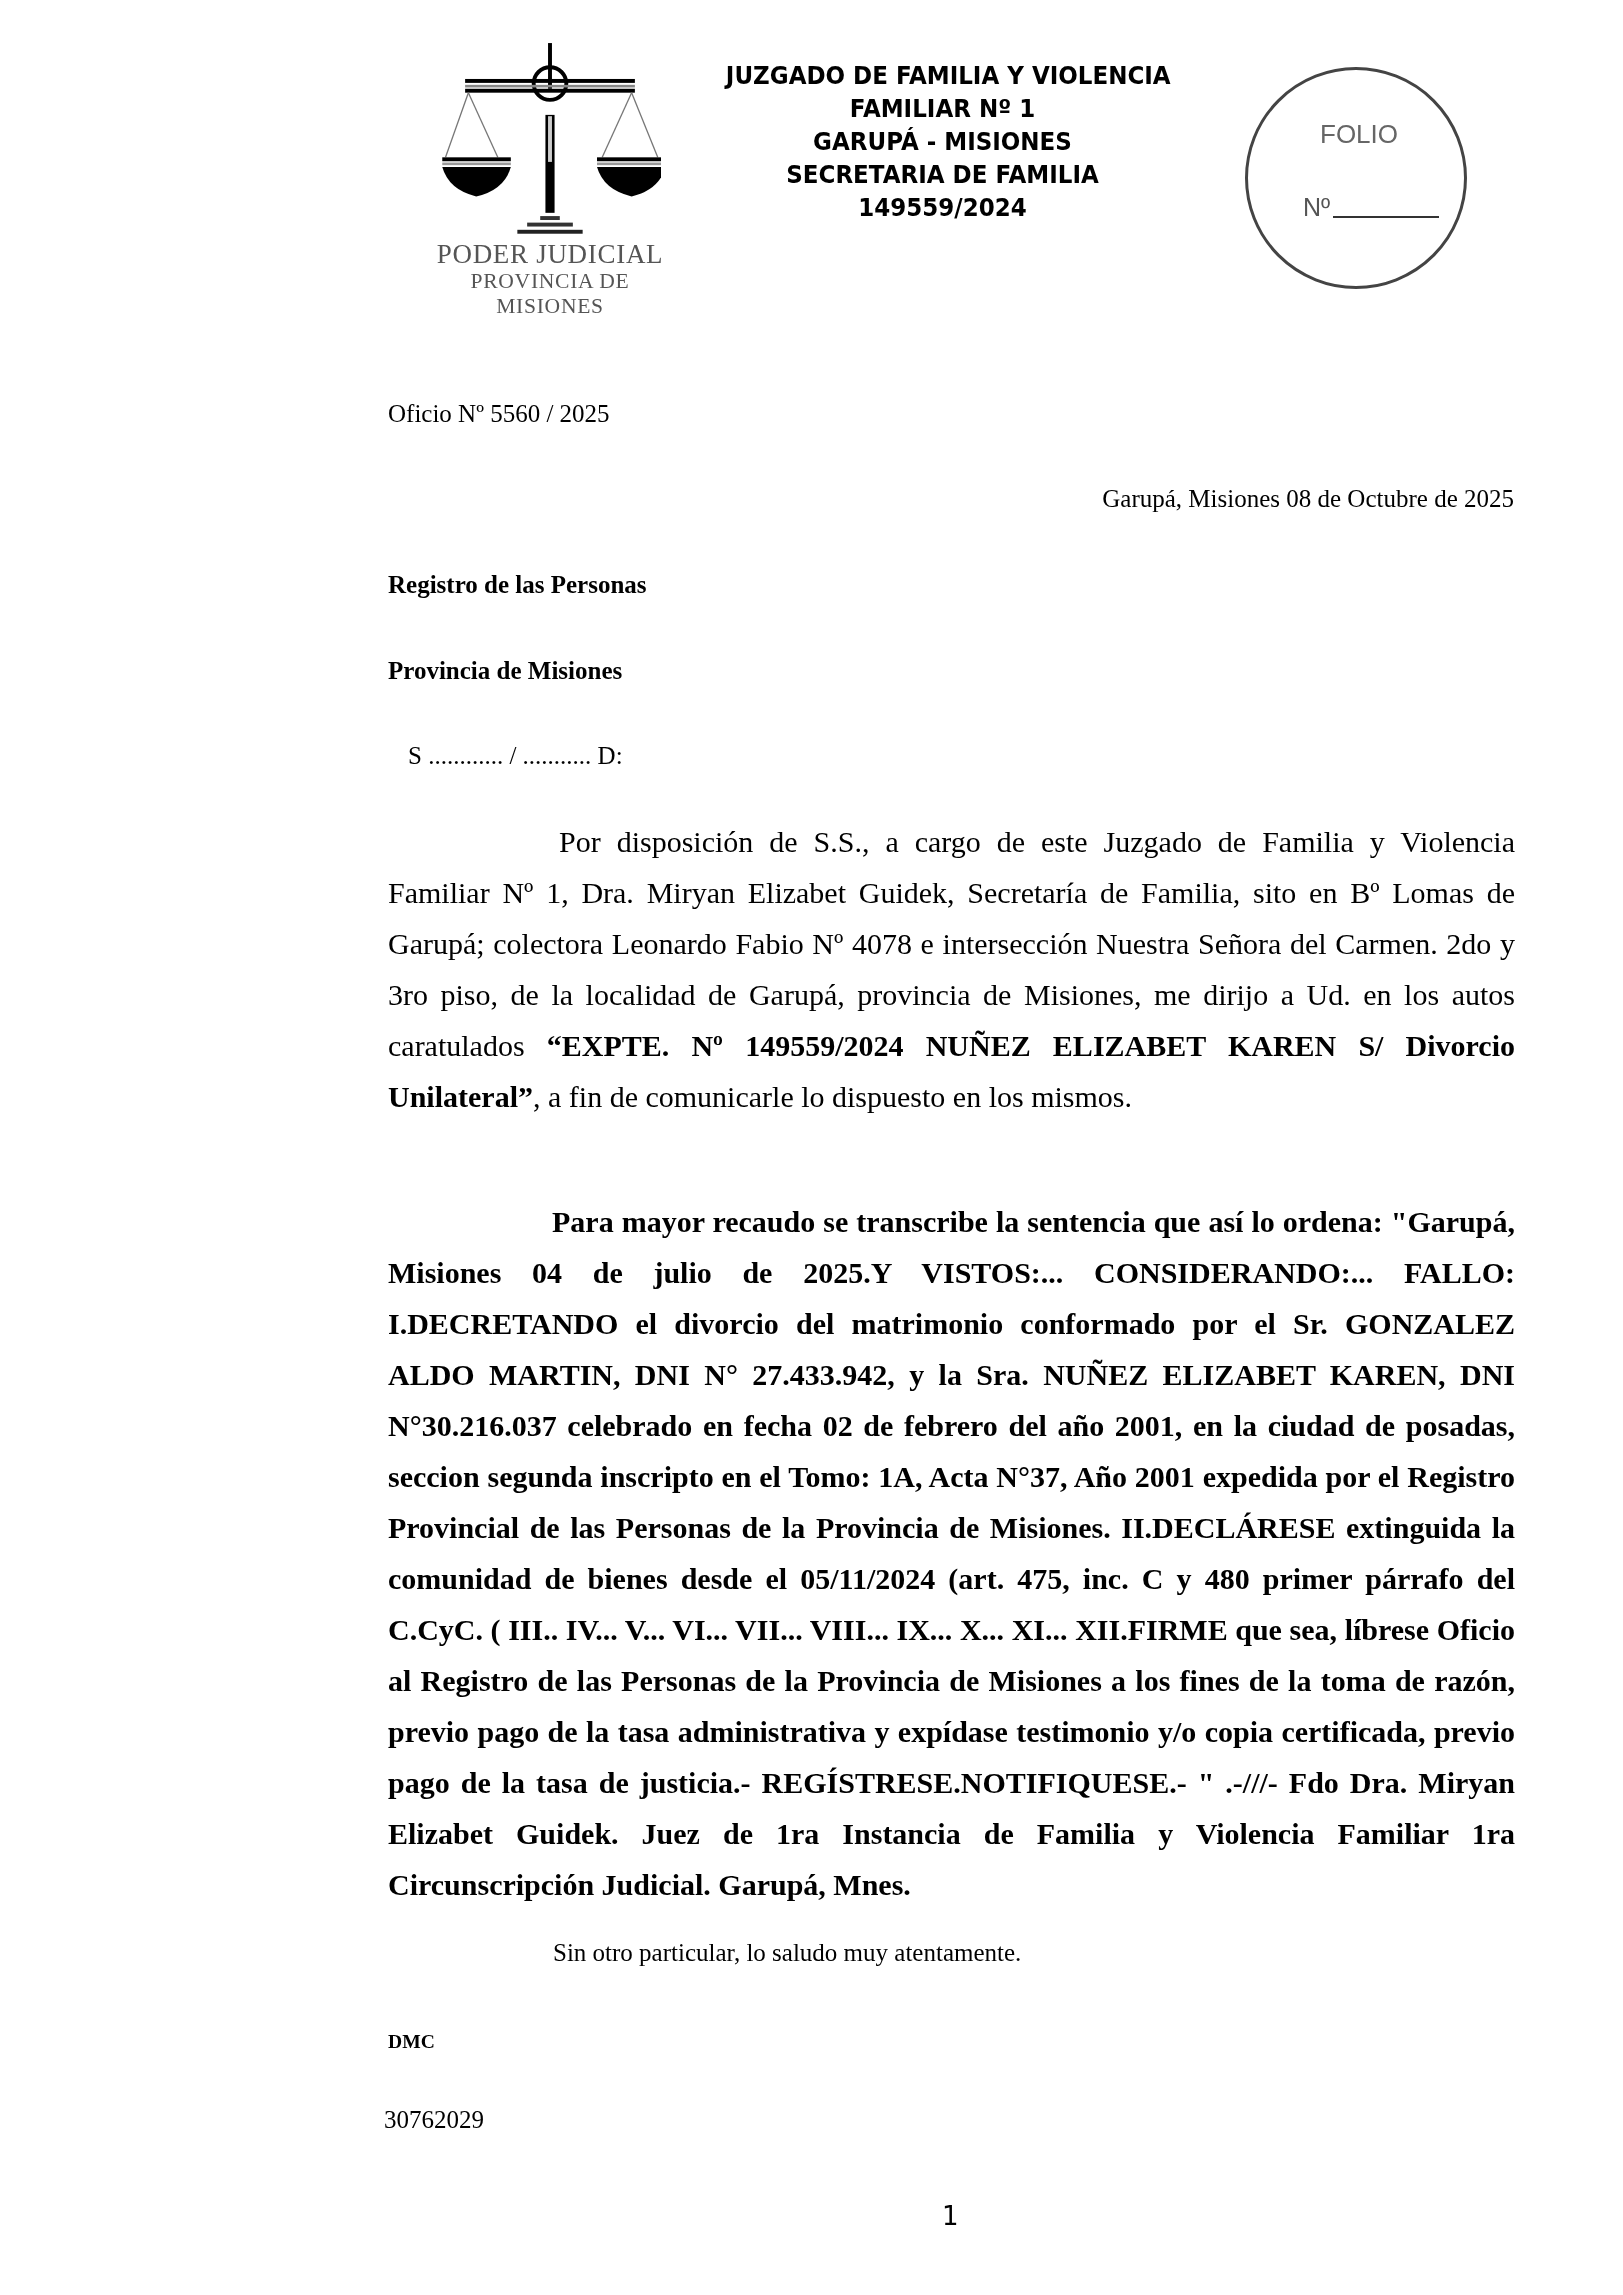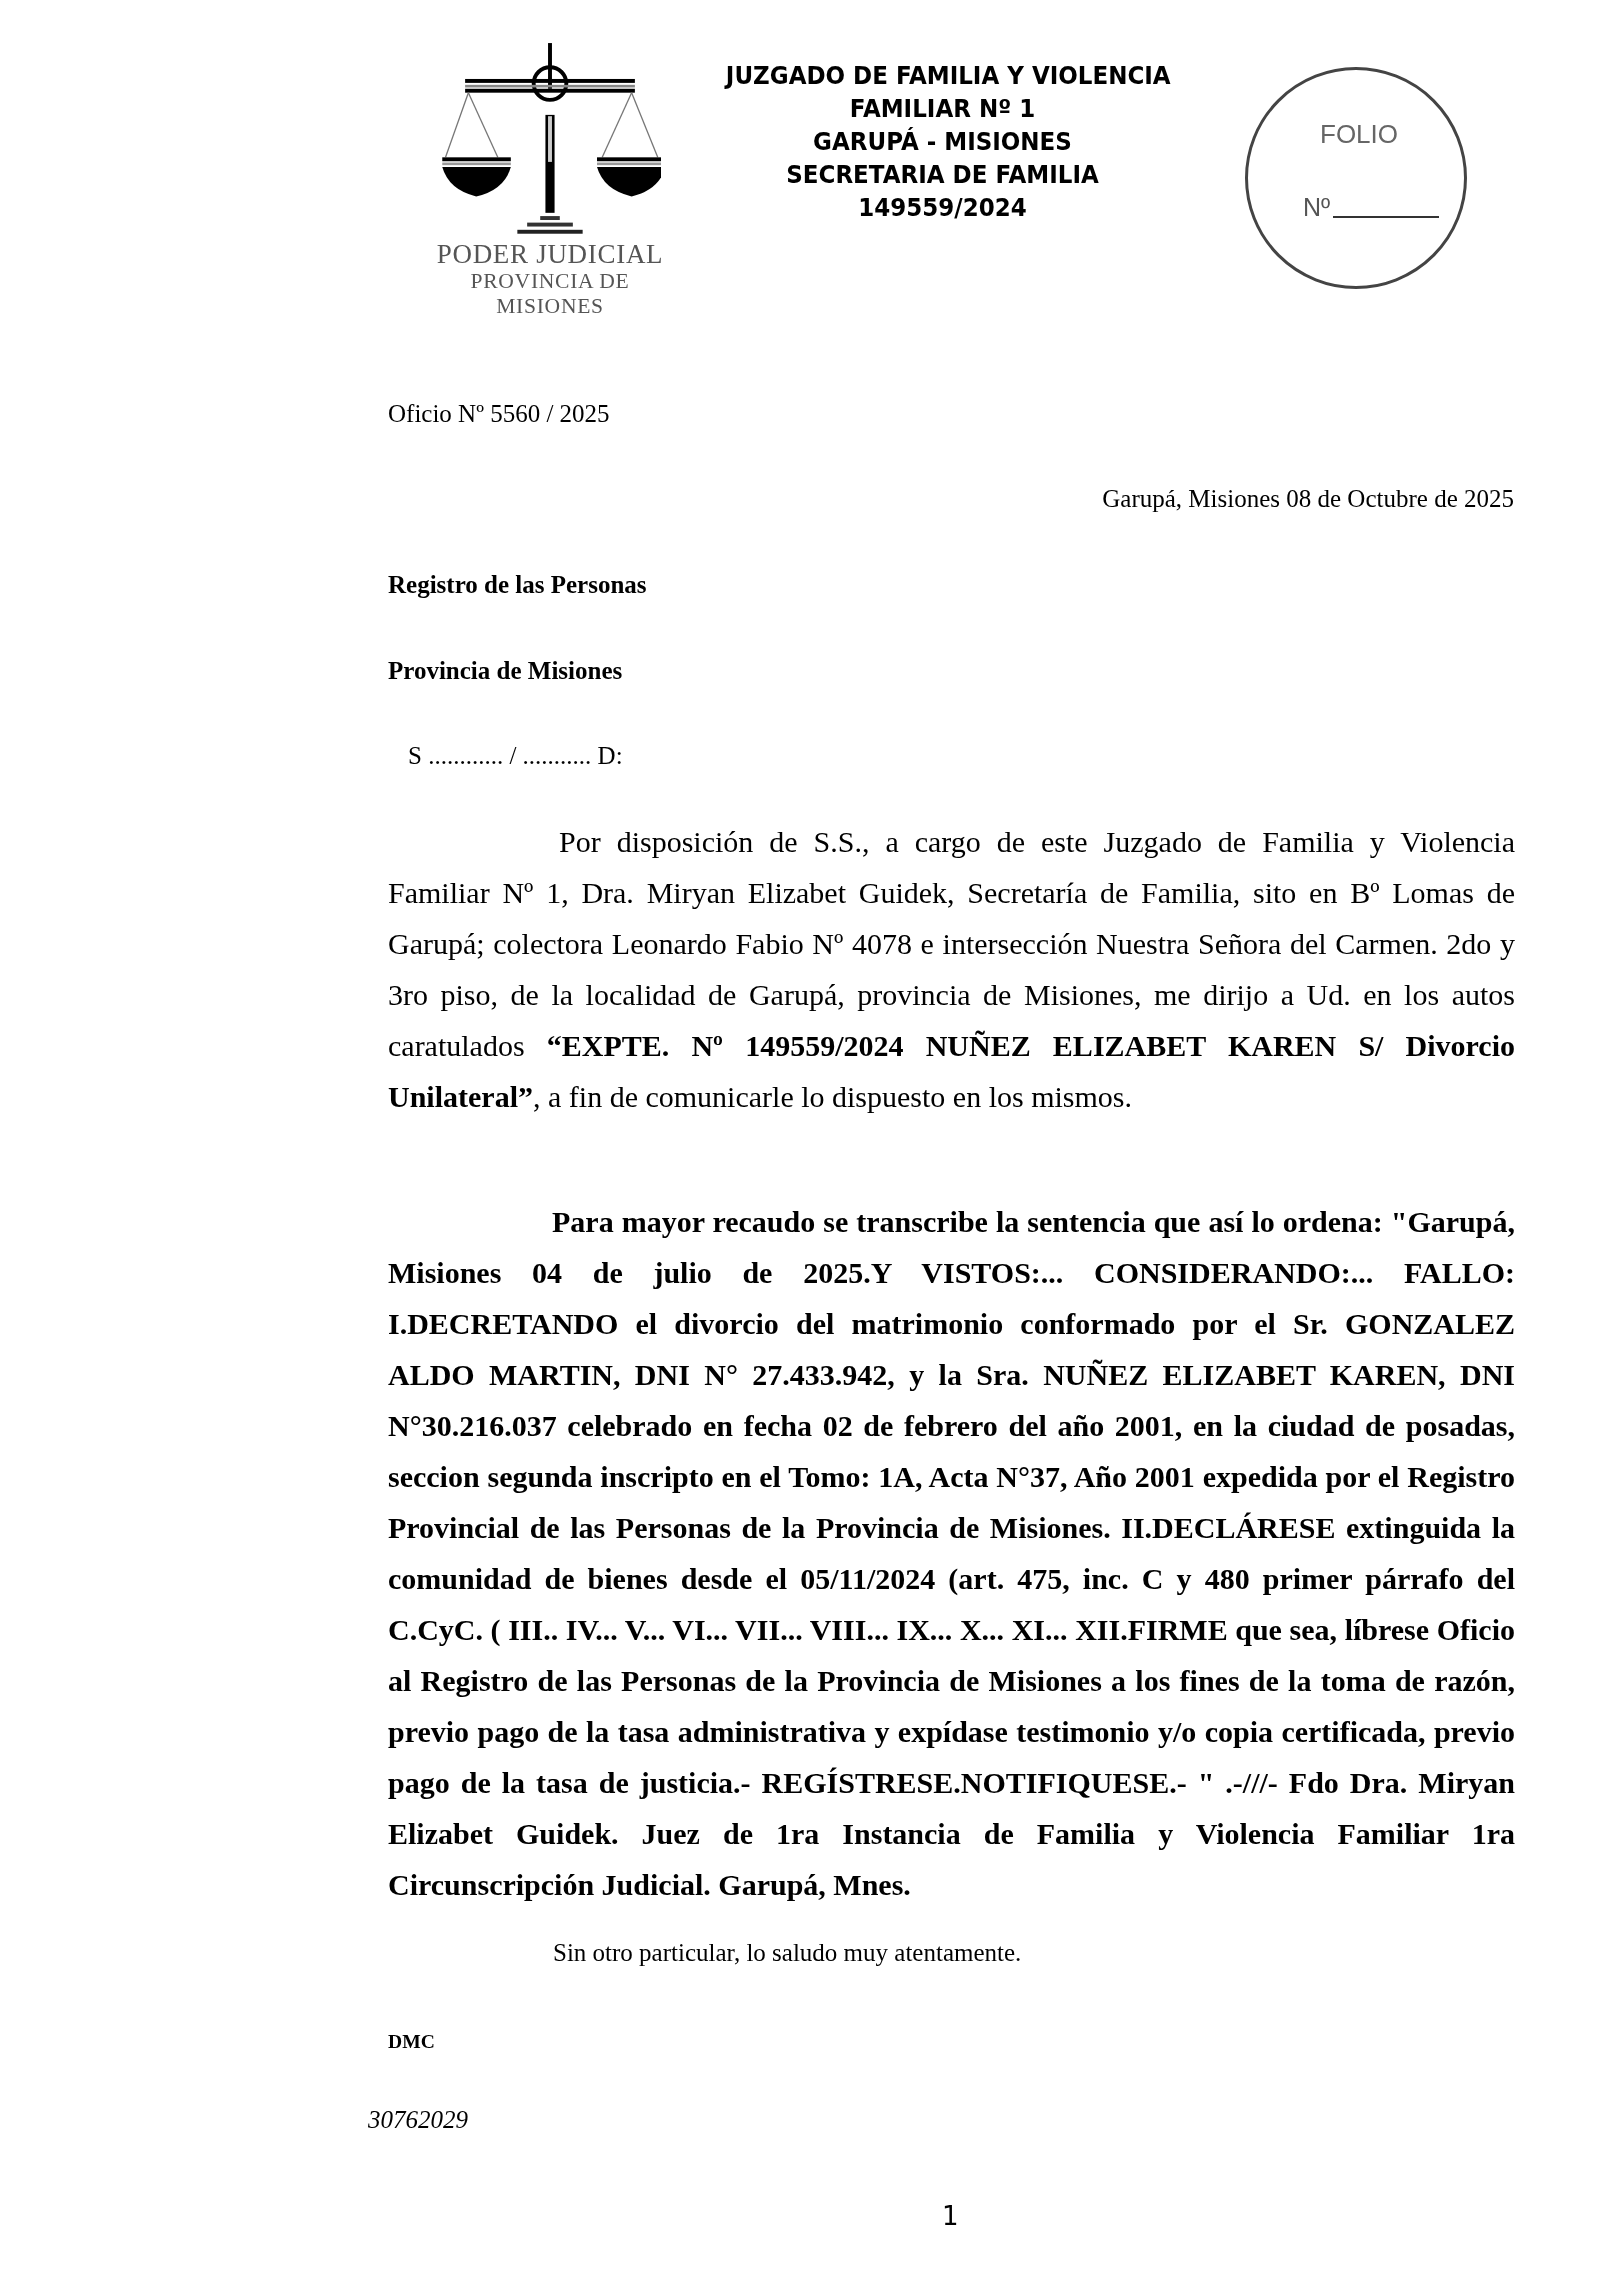--- a/index.html
+++ b/index.html
@@ -30,21 +30,21 @@
   .para .indent { display: inline-block; width: 171px; }
   #oficio { left: 388px; top: 388px; }
   #fecha { right: 109px; top: 473px; text-align: right; }
   #dest1 { left: 388px; top: 559px; }
   #dest2 { left: 388px; top: 645px; }
   #sd { left: 388px; top: 730px; margin-left: 20px; }
   #para1 { top: 816px; }
   #para2 { top: 1196px; font-weight: bold; }
   #closing { left: 553px; top: 1927px; }
   #dmc { position: absolute; left: 388px; top: 2031px; font-family: "Liberation Serif", serif; font-size: 19.6px; font-weight: bold; }
-  #code { left: 368px; top: 2094px; font-style: italic; }
+  #code { left: 384px; top: 2094px; }
   #page-number { position: absolute; left: 942px; top: 2201px; font-family: "DejaVu Sans", sans-serif; font-size: 26px; }
 </style>
 </head>
 <body>
 
 <div id="logo">
   <svg width="222" height="196" viewBox="0 0 340 300">
 
     <rect x="167" y="0" width="6" height="70" fill="#000"></rect>
 

